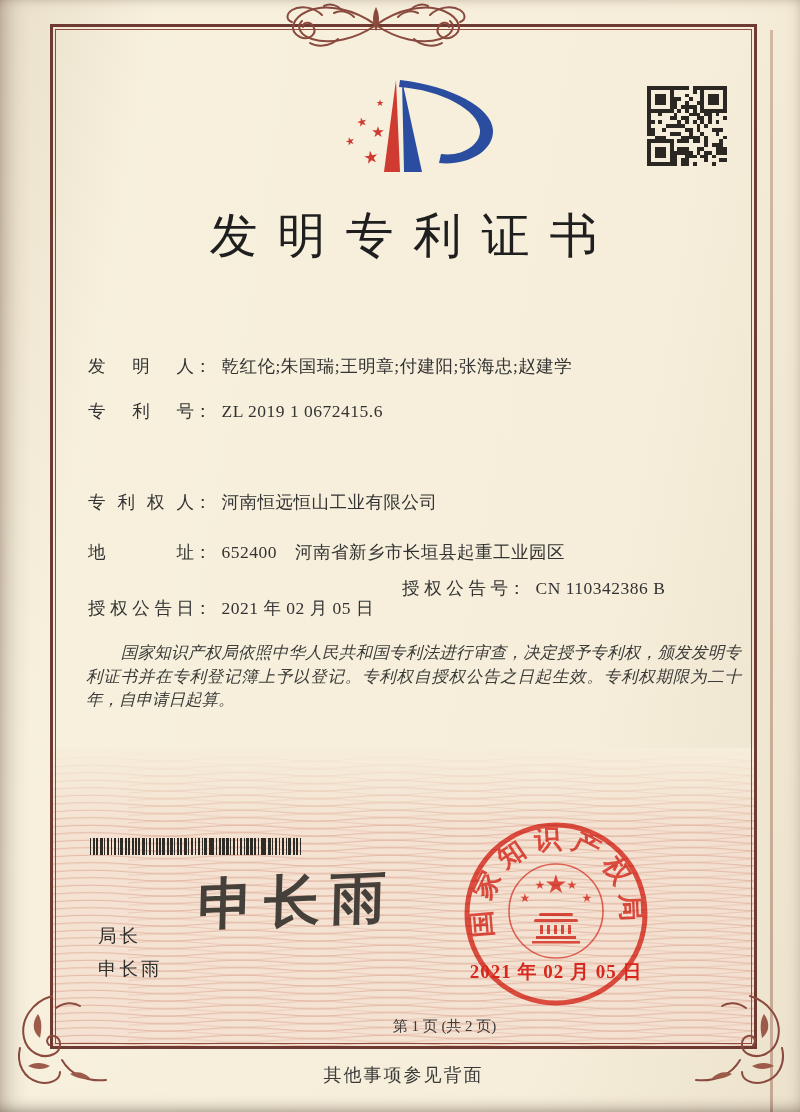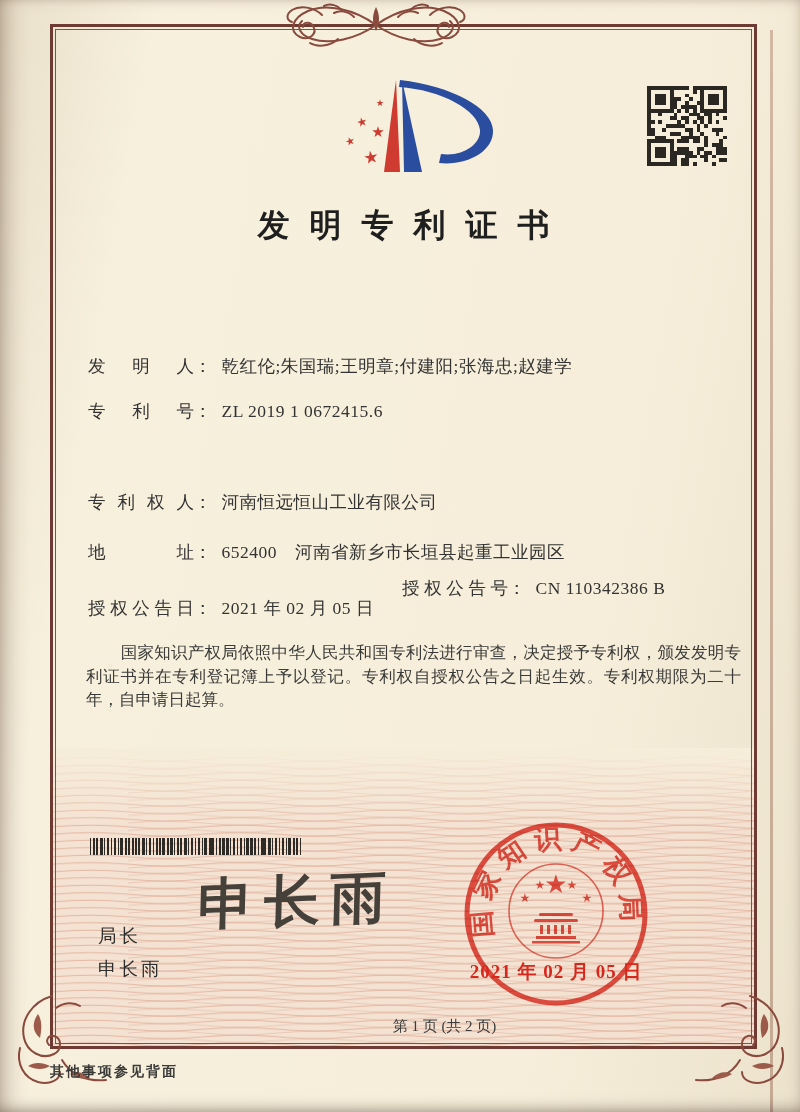--- a/index.html
+++ b/index.html
@@ -39,34 +39,34 @@
   .certno { position:absolute; left:86px; top:85px; font-size:17.5px;
     letter-spacing:3.5px; color:#3a3a3a; z-index:2; }
 
   .logo { position:absolute; left:340px; top:72px; width:170px; height:106px; z-index:2; }
 
   .qr { position:absolute; left:647px; top:86px; width:80px; height:80px; z-index:2;
     display:grid; grid-template-columns:repeat(21,1fr); grid-template-rows:repeat(21,1fr); }
   .qr div.on { background:#2b2722; }
 
   .title { position:absolute; left:50px; top:204px; width:707px; text-align:center;
-    font-size:32px; font-weight:700; letter-spacing:20px; text-indent:20px;
+    font-size:48px; font-weight:400; letter-spacing:20px; text-indent:20px;
     color:#1f1f1f; z-index:2; }
 
   .frow { position:absolute; left:88px; font-size:17.5px; color:#333;
     white-space:nowrap; z-index:2; }
   .flabel { display:inline-block; width:106px; text-align:justify; text-align-last:justify; }
   .fcolon { margin-right:10px; }
   .fvalue { letter-spacing:.5px; }
   .frow.r1{top:300px}.frow.r2{top:354px}.frow.r3{top:399px}.frow.r4{top:445px}
   .frow.r5{top:490px}.frow.r6{top:540px}.frow.r7{top:596px}
   .frow.r8{top:576px; left:402px;}
 
   .paras { position:absolute; left:86px; top:641px; width:655px; z-index:2;
-    font-size:16.5px; line-height:23.5px; color:#3a3a38; text-align:justify; }
+    font-size:16.5px; line-height:23.5px; color:#3a3a38; text-align:justify;font-style:italic; }
   .paras p { text-indent:2.1em; }
 
   .barcode { position:absolute; left:90px; top:838px; width:212px; height:17px; z-index:2;
     background:
       repeating-linear-gradient(90deg,#2e2a26 0 1.5px,transparent 1.5px 3.5px),
       repeating-linear-gradient(90deg,#2e2a26 0 1px,transparent 1px 6px),
       repeating-linear-gradient(90deg,transparent 0 4px,#2e2a26 4px 5.5px,transparent 5.5px 13px);
   }
 
   .dir { position:absolute; left:98px; font-size:18.5px; letter-spacing:3px;
@@ -77,22 +77,22 @@
     letter-spacing:10px; transform:rotate(-2.5deg) skewX(-4deg); z-index:3;
     font-weight:600; }
 
   .seal { position:absolute; left:460px; top:818px; width:192px; height:192px;
     z-index:4; opacity:.84; mix-blend-mode:multiply; }
   .seal-date { position:absolute; left:458px; top:959px; width:196px; text-align:center;
     font-size:19px; font-weight:600; color:#d8281e; letter-spacing:1px; z-index:5; }
 
   .pageno { position:absolute; left:50px; top:1017px; width:789px; text-align:center;
     font-size:15px; color:#3c3c3c; z-index:3; }
-  .backnote { position:absolute; left:50px; top:1063px; width:707px; text-align:left;
-    font-size:14px; letter-spacing:2px; color:#3a3a38; z-index:3;font-weight:bold; }
+  .backnote { position:absolute; left:50px; top:1063px; width:707px; text-align:center;
+    font-size:18px; letter-spacing:2px; color:#3a3a38; z-index:3; }
 
   svg text.star { font-family:"DejaVu Sans",sans-serif; }
 </style>
 </head>
 <body>
 
 <div class="page">
 
   <div class="band">
     <svg viewBox="0 0 701 298" preserveAspectRatio="none">

